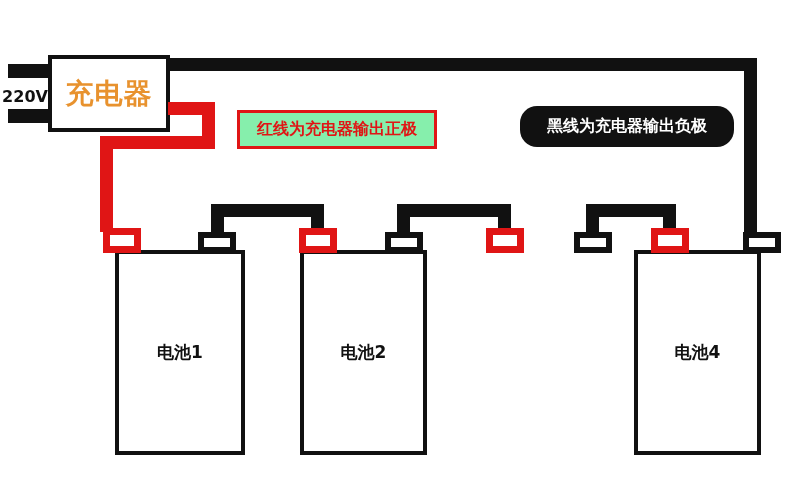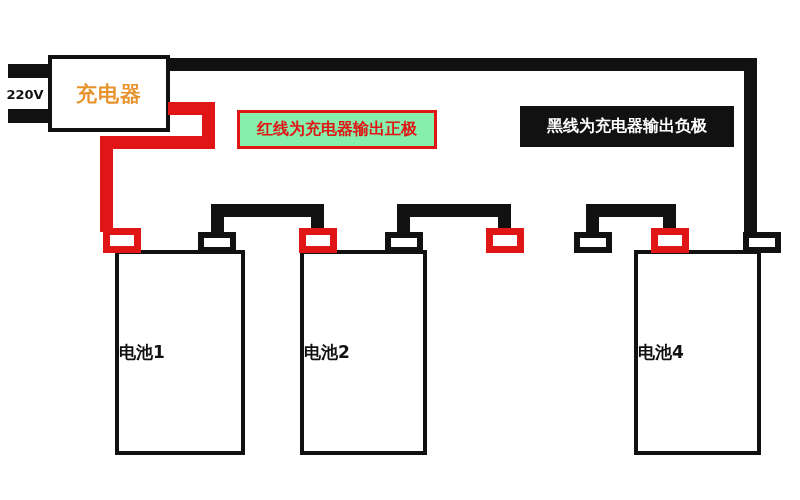--- a/index.html
+++ b/index.html
@@ -11,44 +11,44 @@
     background: #ffffff;
     overflow: hidden;
     font-family: "DejaVu Sans", "Liberation Sans", sans-serif;
     color: #111;
   }
   .wire-black { position: absolute; background: #111111; }
   .wire-red   { position: absolute; background: #e01515; }
   .prong      { position: absolute; background: #111111; }
   .voltage {
     position: absolute; left: 2px; top: 87px; width: 46px;
-    text-align: center; font-weight: bold; font-size: 13px; color: #111;
+    text-align: center; font-weight: bold; font-size: 16px; color: #111;
   }
   .charger {
     position: absolute; left: 48px; top: 55px; width: 122px; height: 77px;
     border: 4px solid #111; background: #fff;
     display: flex; align-items: center; justify-content: center;
   }
-  .charger span { color: #e8922e; font-weight: bold; font-size: 21px; letter-spacing: 1px; }
+  .charger span { color: #e8922e; font-weight: bold; font-size: 28px; letter-spacing: 1px; }
   .note-red {
     position: absolute; left: 237px; top: 110px; width: 200px; height: 39px;
     border: 3px solid #e01515; background: #86efac; color: #e01515;
     font-weight: bold; font-size: 16px;
     display: flex; align-items: center; justify-content: center; white-space: nowrap;
   }
   .note-black {
     position: absolute; left: 520px; top: 106px; width: 214px; height: 41px;
     background: #111; color: #fff;
     font-weight: bold; font-size: 16px;
-    display: flex; align-items: center; justify-content: center; white-space: nowrap;
+    display: flex; align-items: center; justify-content: center; white-space: nowrap; border-radius: 17px;
   }
   .battery {
     position: absolute; top: 250px; height: 205px;
     border: 4px solid #111; background: #fff;
-    display: flex; align-items: center; justify-content: flex-start;
+    display: flex; align-items: center; justify-content: center;
   }
   .battery span { font-weight: bold; font-size: 17px; color: #111; }
   .term-pos {
     position: absolute; top: 228px; width: 38px; height: 25px;
     border: 7px solid #e01515; background: #fff; z-index: 3;
   }
   .term-neg {
     position: absolute; top: 232px; width: 38px; height: 21px;
     border: 6px solid #111; background: #fff; z-index: 3;
   }

